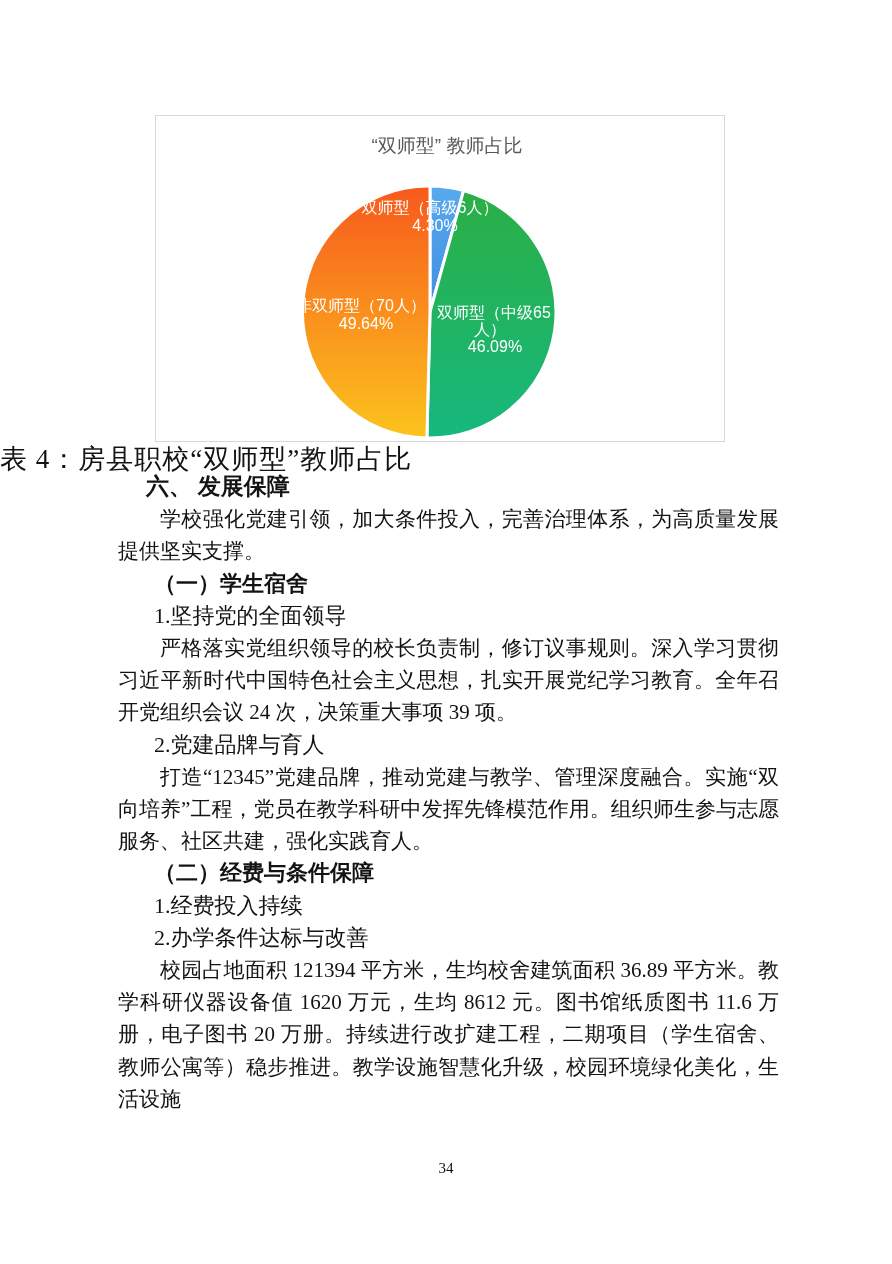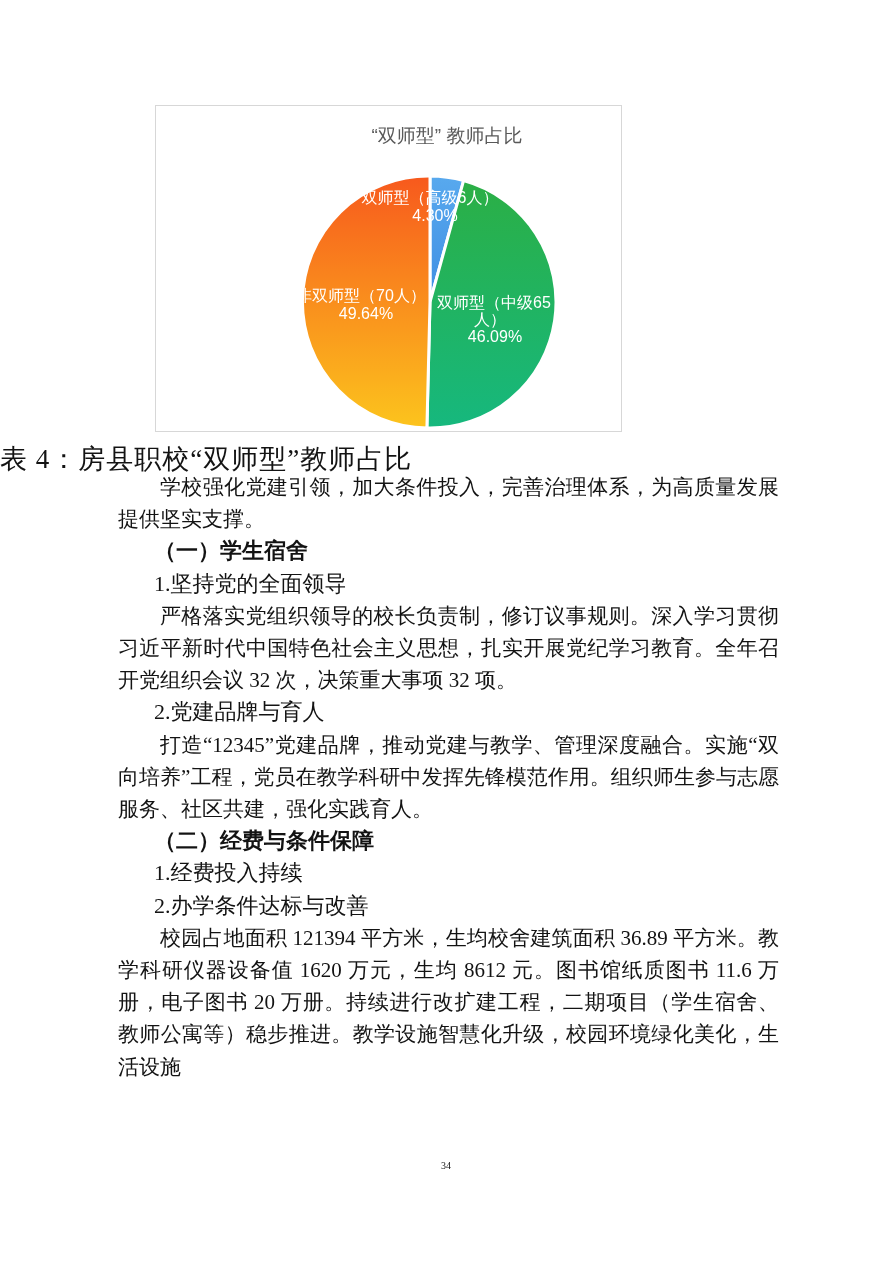--- a/index.html
+++ b/index.html
@@ -1,40 +1,40 @@
 <!DOCTYPE html>
 <html><head>
 <meta charset="utf-8">
 <style>
   html,body{margin:0;padding:0;background:#ffffff;}
   .page{position:relative;width:892px;height:1264px;background:#ffffff;overflow:hidden;
         font-family:"Liberation Serif","DejaVu Serif",serif;color:#131313;}
 
   
-  .chart-box{position:absolute;left:155px;top:105px;width:467px;height:327px;
+  .chart-box{position:absolute;left:155px;top:115px;width:570px;height:327px;
              border:1.5px solid #d7d7d7;box-sizing:border-box;background:#ffffff;}
   .chart-title{font-family:"Liberation Sans","DejaVu Sans",sans-serif;font-size:19px;fill:#595959;}
   .pie-label{font-family:"Liberation Sans","DejaVu Sans",sans-serif;font-size:16px;fill:#ffffff;}
   .slice{stroke:#ffffff;stroke-width:3;stroke-linejoin:round;}
 
   
   .caption{position:absolute;top:441px;left:0;width:892px;text-align:left;
            font-size:27px;letter-spacing:1px;}
 
   
   .content{position:absolute;left:118px;top:471px;width:661px;
            font-size:21px;line-height:32.2px;}
   .content div{margin:0;}
   .h1{font-weight:bold;font-size:23px;padding-left:28px;}
   .h2{font-weight:bold;font-size:22px;padding-left:36px;}
   .h3{font-weight:normal;font-size:22px;padding-left:36px;}
   .para{text-align:justify;text-indent:42px;}
 
   .page-number{position:absolute;top:1160px;left:0;width:892px;text-align:center;
-               font-size:10px;}
+               font-size:15px;}
 </style>
 </head>
 <body>
 
 <div class="page">
 
   <div class="chart-box">
     <svg width="567" height="324" viewBox="0 0 567 324">
       <defs>
         <linearGradient id="gBlue" x1="0" y1="0" x2="0" y2="1">
@@ -65,25 +65,26 @@
 
       <text class="pie-label" x="338" y="202" text-anchor="middle">双师型（中级65</text>
       <text class="pie-label" x="334" y="219" text-anchor="middle">人）</text>
       <text class="pie-label" x="339" y="236" text-anchor="middle">46.09%</text>
     </svg>
   </div>
 
   <div class="caption">表 4：房县职校“双师型”教师占比</div>
 
   <div class="content">
+    <div class="h1">六、 发展保障</div>
     <div class="para">学校强化党建引领，加大条件投入，完善治理体系，为高质量发展提供坚实支撑。</div>
 
     <div class="h2">（一）学生宿舍</div>
     <div class="h3">1.坚持党的全面领导</div>
-    <div class="para">严格落实党组织领导的校长负责制，修订议事规则。深入学习贯彻习近平新时代中国特色社会主义思想，扎实开展党纪学习教育。全年召开党组织会议 32 次，决策重大事项 32 项。</div>
+    <div class="para">严格落实党组织领导的校长负责制，修订议事规则。深入学习贯彻习近平新时代中国特色社会主义思想，扎实开展党纪学习教育。全年召开党组织会议 24 次，决策重大事项 39 项。</div>
     <div class="h3">2.党建品牌与育人</div>
     <div class="para">打造“12345”党建品牌，推动党建与教学、管理深度融合。实施“双向培养”工程，党员在教学科研中发挥先锋模范作用。组织师生参与志愿服务、社区共建，强化实践育人。</div>
 
     <div class="h2">（二）经费与条件保障</div>
     <div class="h3">1.经费投入持续</div>
     <div class="h3">2.办学条件达标与改善</div>
     <div class="para">校园占地面积 121394 平方米，生均校舍建筑面积 36.89 平方米。教学科研仪器设备值 1620 万元，生均 8612 元。图书馆纸质图书 11.6 万册，电子图书 20 万册。持续进行改扩建工程，二期项目（学生宿舍、教师公寓等）稳步推进。教学设施智慧化升级，校园环境绿化美化，生活设施</div>
   </div>
 
   <div class="page-number">34</div>

